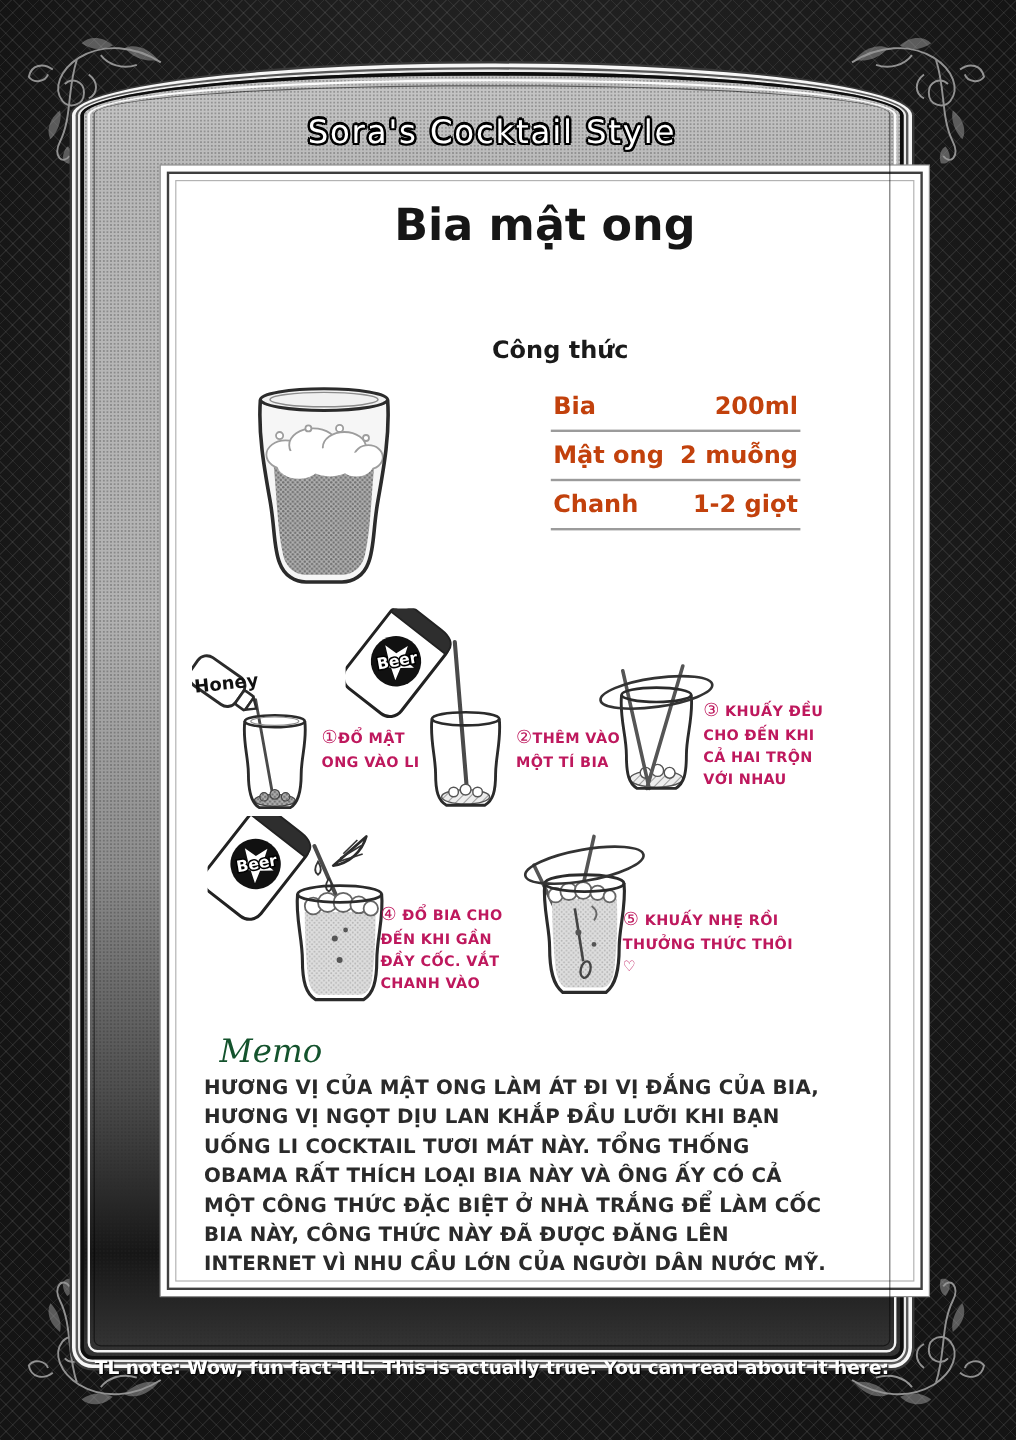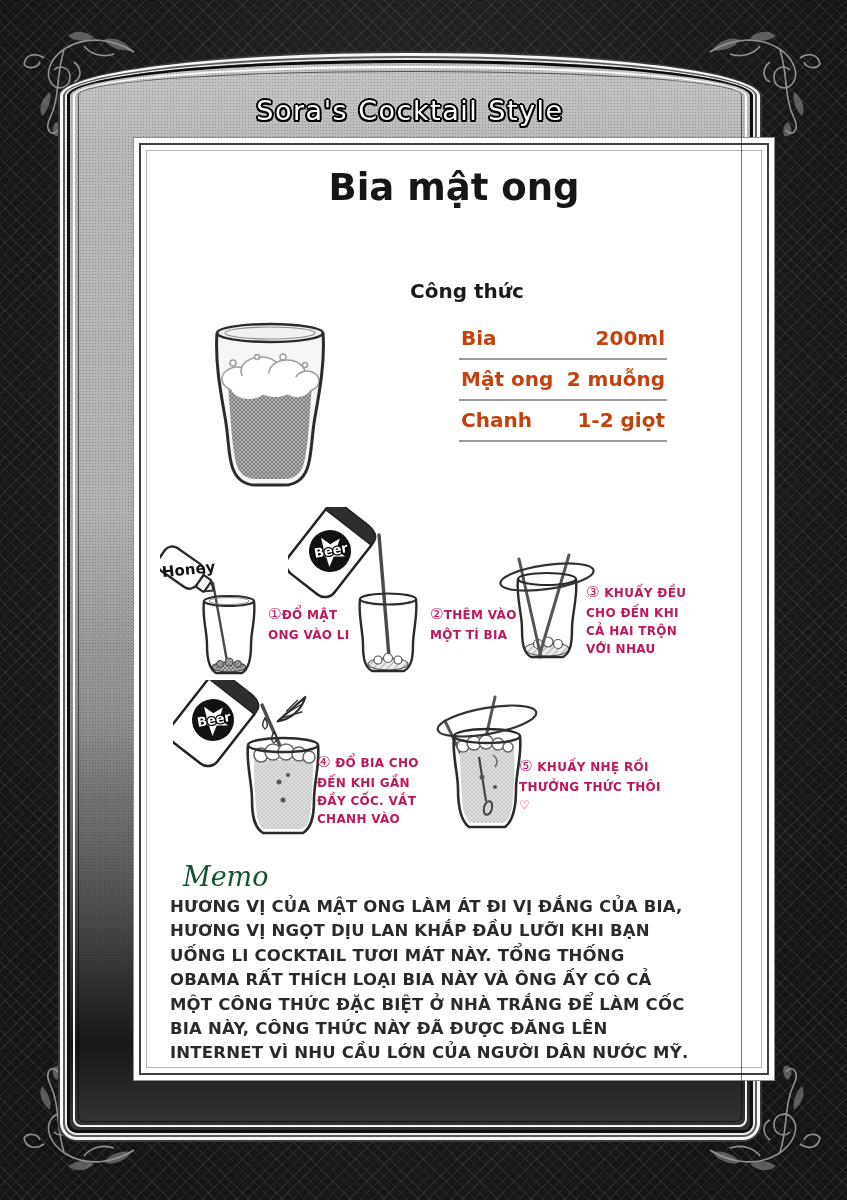--- a/index.html
+++ b/index.html
@@ -374,13 +374,14 @@
     <div class="step-text st3"><span class="num">③</span> <span>KHUẤY ĐỀU CHO ĐẾN KHI CẢ HAI TRỘN VỚI NHAU</span></div>
     <div class="step-text st4"><span class="num">④</span> <span>ĐỔ BIA CHO ĐẾN KHI GẦN ĐẦY CỐC. VẮT CHANH VÀO</span></div>
     <div class="step-text st5"><span class="num">⑤</span> <span>KHUẤY NHẸ RỒI THƯỞNG THỨC THÔI ♡</span></div>
 
     <div class="memo-heading">Memo</div>
     <div class="memo-body">HƯƠNG VỊ CỦA MẬT ONG LÀM ÁT ĐI VỊ ĐẮNG CỦA BIA, HƯƠNG VỊ NGỌT DỊU LAN KHẮP ĐẦU LƯỠI KHI BẠN UỐNG LI COCKTAIL TƯƠI MÁT NÀY. TỔNG THỐNG OBAMA RẤT THÍCH LOẠI BIA NÀY VÀ ÔNG ẤY CÓ CẢ MỘT CÔNG THỨC ĐẶC BIỆT Ở NHÀ TRẮNG ĐỂ LÀM CỐC BIA NÀY, CÔNG THỨC NÀY ĐÃ ĐƯỢC ĐĂNG LÊN INTERNET VÌ NHU CẦU LỚN CỦA NGƯỜI DÂN NƯỚC MỸ.</div>
   </div>
 </div>
 
 <div class="footer">
+  <div class="l1">TL note: Wow, fun fact TIL. This is actually true. You can read about it here:</div>
 </div>
 
 </body></html>

